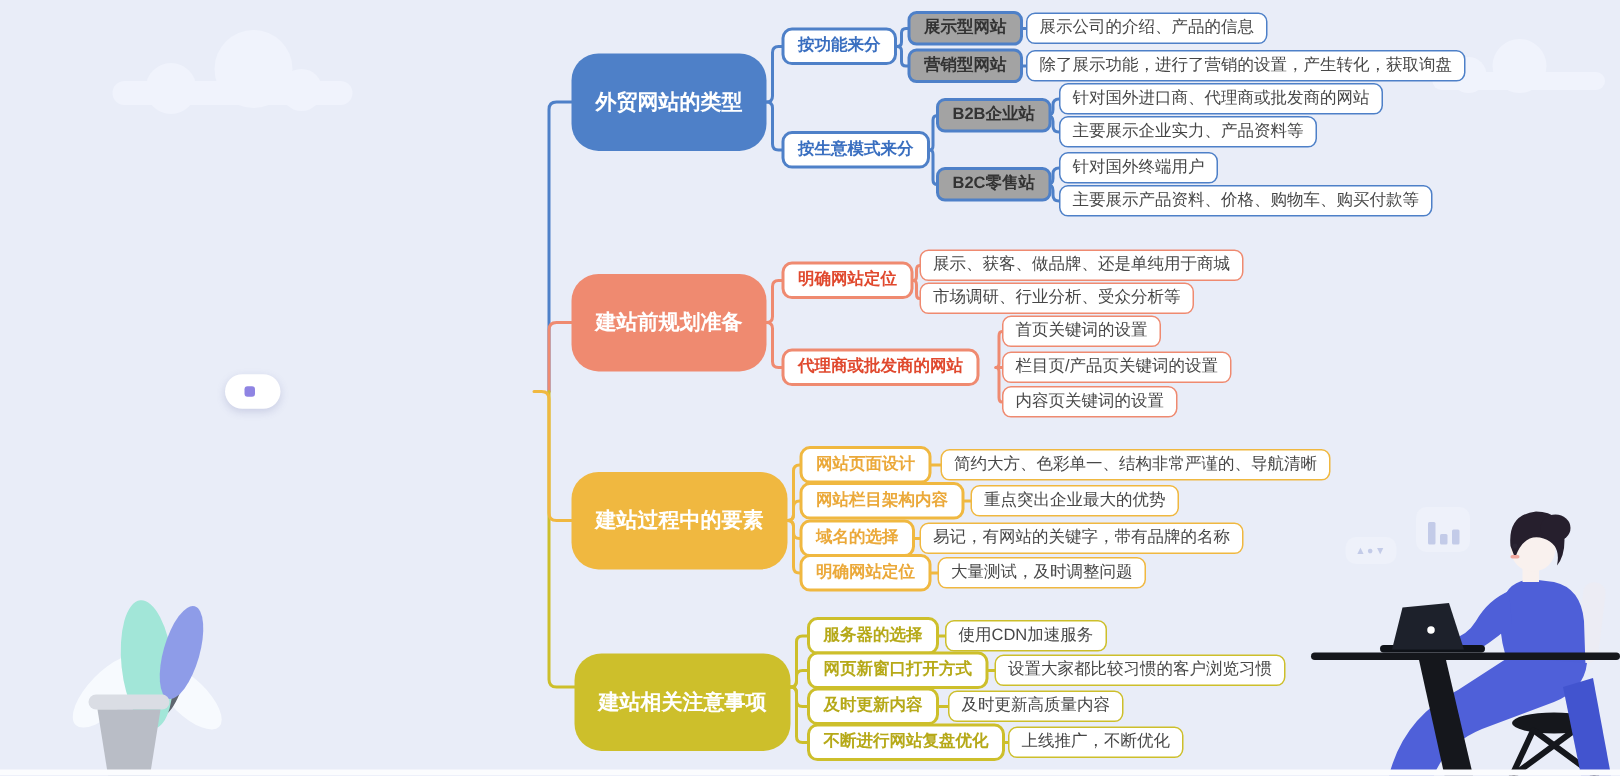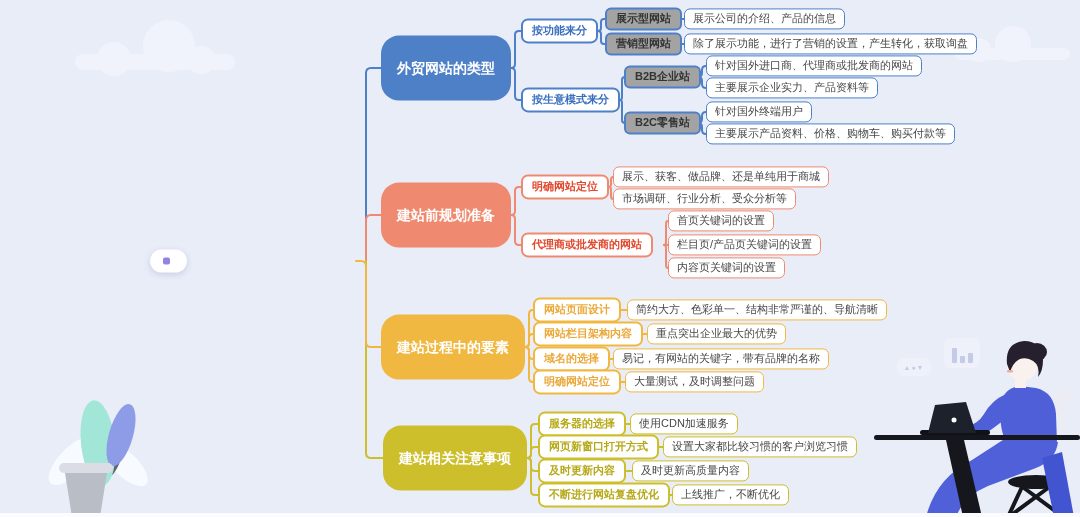--- a/index.html
+++ b/index.html
@@ -194,21 +194,21 @@
 <div class="node pill pill-gold" style="left:381px;top:347px">建站过程中的要素</div>
 <div class="node sub b-gold" style="left:533px;top:310px">网站页面设计</div>
 <div class="node sub b-gold" style="left:533px;top:334px">网站栏目架构内容</div>
 <div class="node sub b-gold" style="left:533px;top:359px">域名的选择</div>
 <div class="node sub b-gold" style="left:533px;top:382px">明确网站定位</div>
 <div class="node leaf b-gold" style="left:627px;top:310px">简约大方、色彩单一、结构非常严谨的、导航清晰</div>
 <div class="node leaf b-gold" style="left:647px;top:334px">重点突出企业最大的优势</div>
 <div class="node leaf b-gold" style="left:613px;top:359px">易记，有网站的关键字，带有品牌的名称</div>
 <div class="node leaf b-gold" style="left:625px;top:382px">大量测试，及时调整问题</div>
 
-<div class="node pill pill-olive" style="left:383px;top:458px">建站相关注意事项</div>
+<div class="node pill pill-olive" style="left:383px;top:468px">建站相关注意事项</div>
 <div class="node sub b-olive" style="left:538px;top:424px">服务器的选择</div>
 <div class="node sub b-olive" style="left:538px;top:447px">网页新窗口打开方式</div>
 <div class="node sub b-olive" style="left:538px;top:471px">及时更新内容</div>
 <div class="node sub b-olive" style="left:538px;top:495px">不断进行网站复盘优化</div>
 <div class="node leaf b-olive" style="left:630px;top:424px">使用CDN加速服务</div>
 <div class="node leaf b-olive" style="left:663px;top:447px">设置大家都比较习惯的客户浏览习惯</div>
 <div class="node leaf b-olive" style="left:632px;top:471px">及时更新高质量内容</div>
 <div class="node leaf b-olive" style="left:672px;top:495px">上线推广，不断优化</div>
 
 <div id="bottom-strip"></div>

